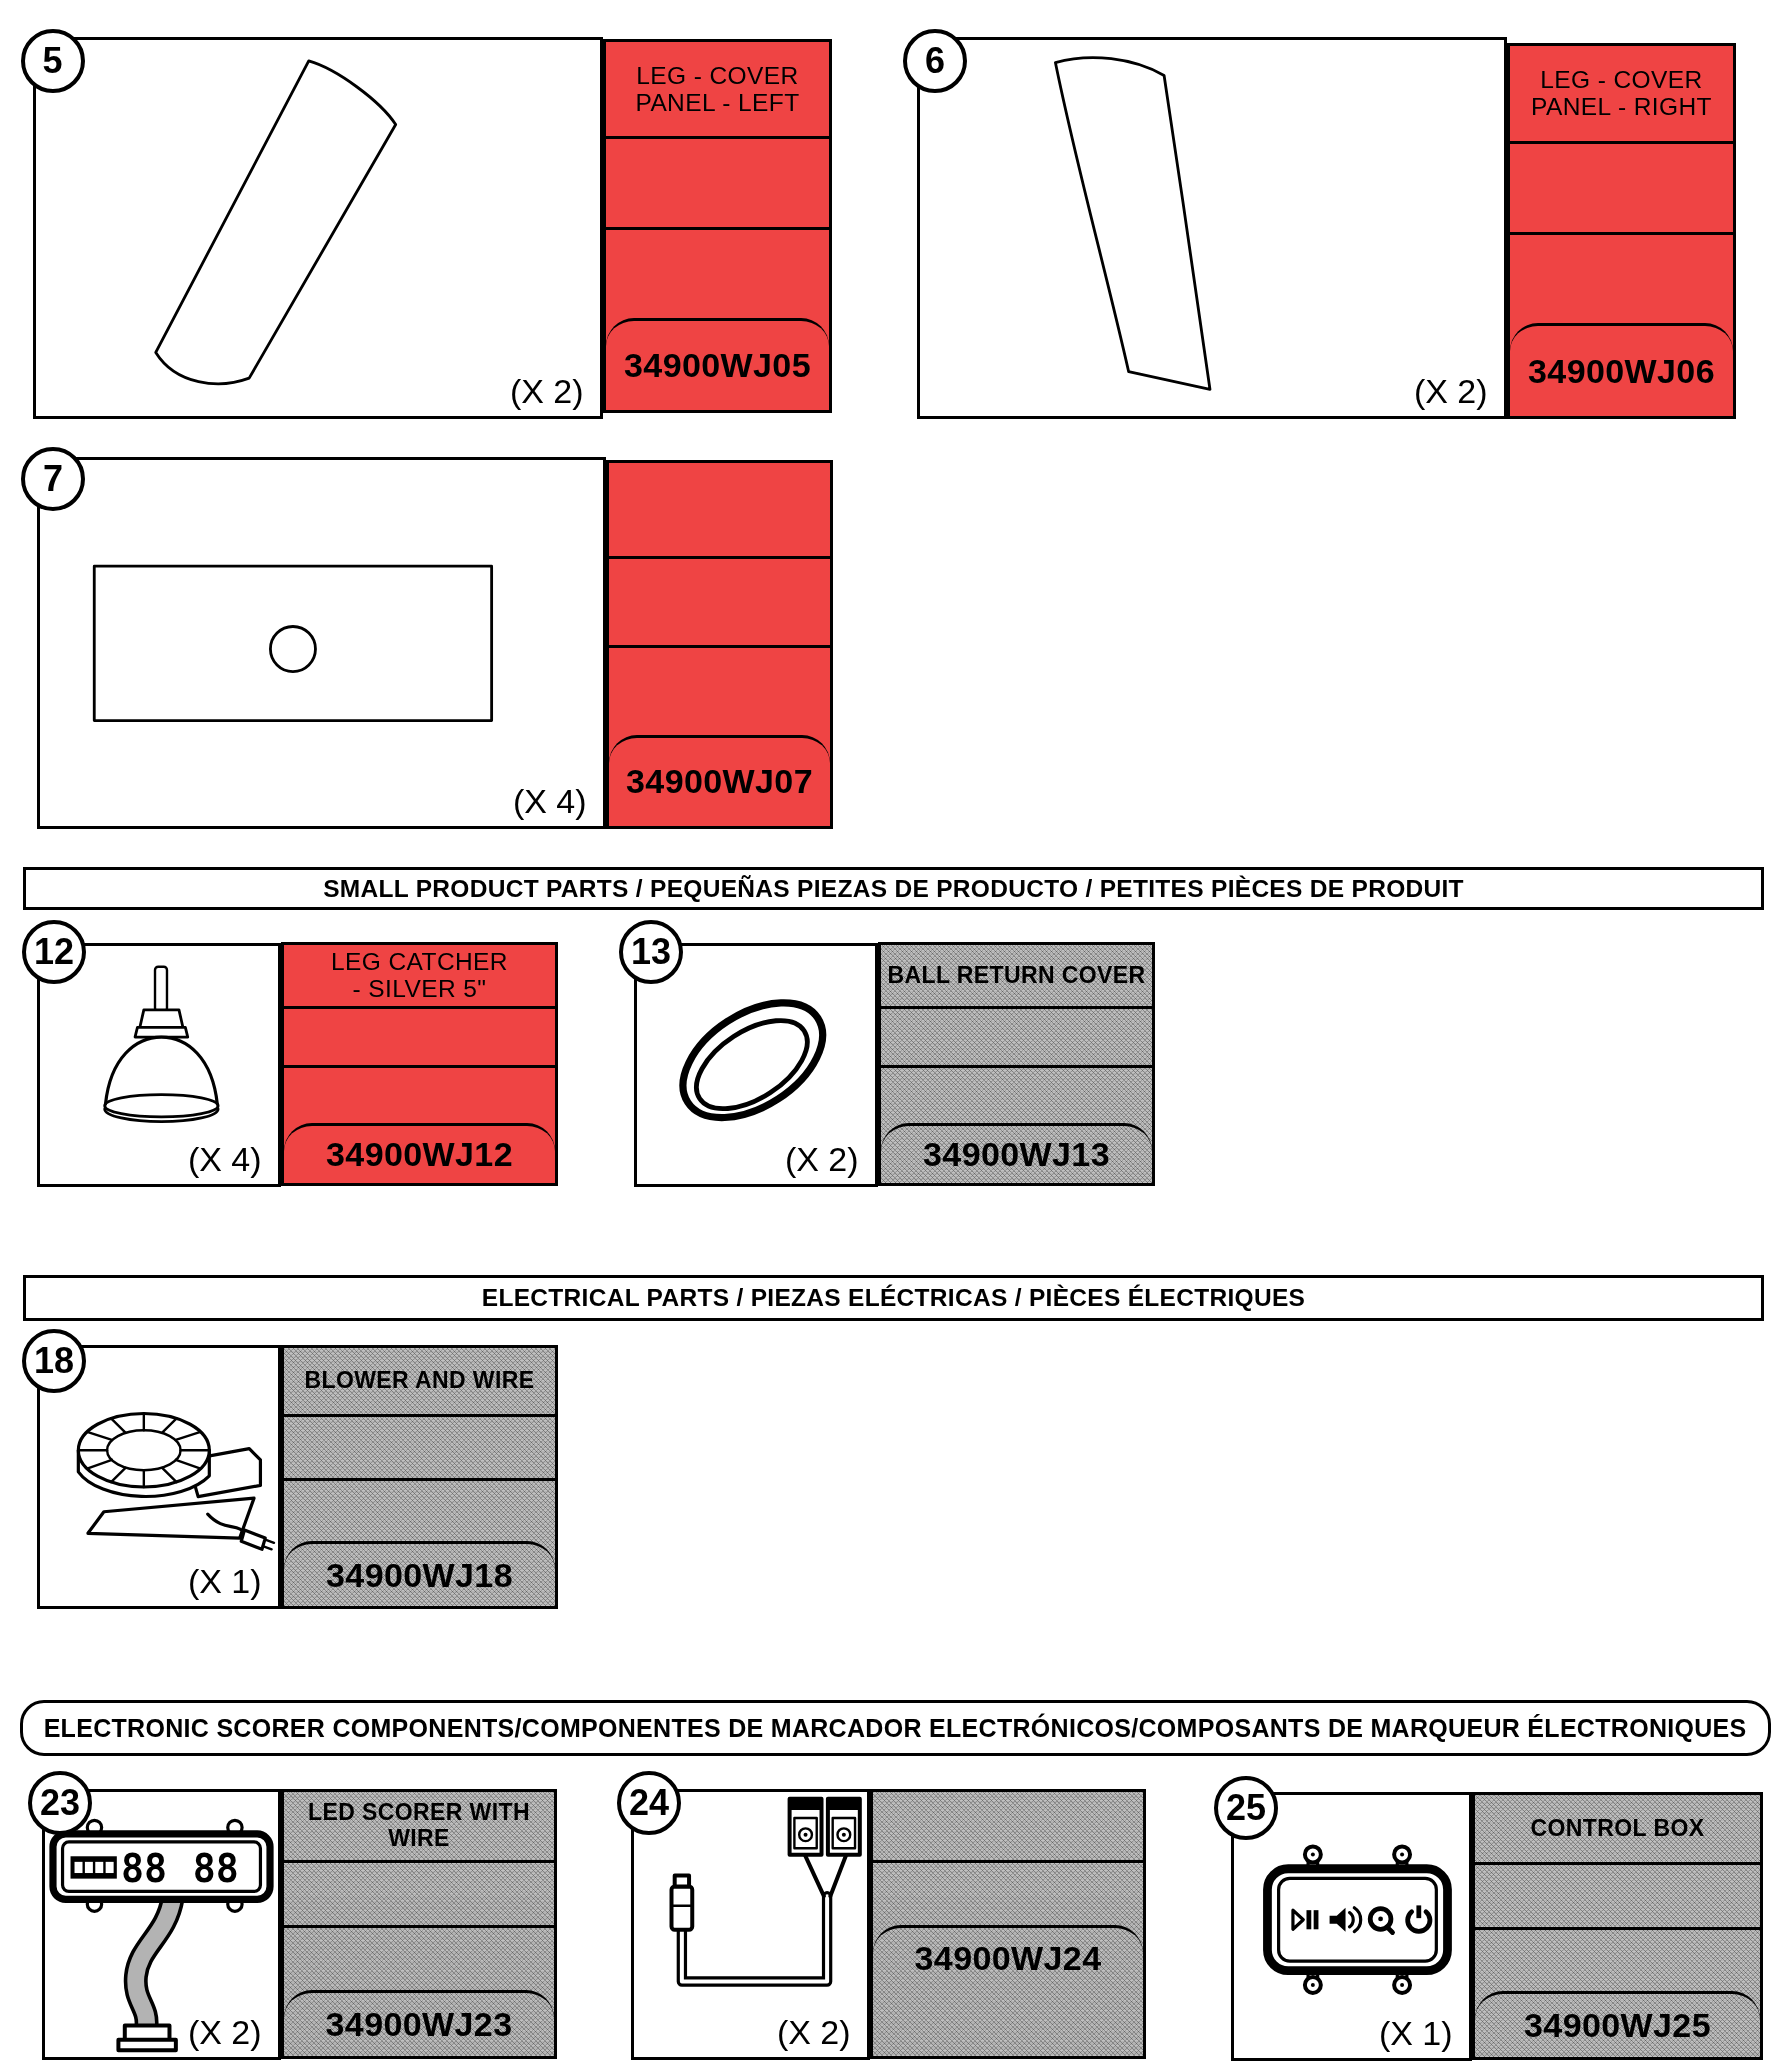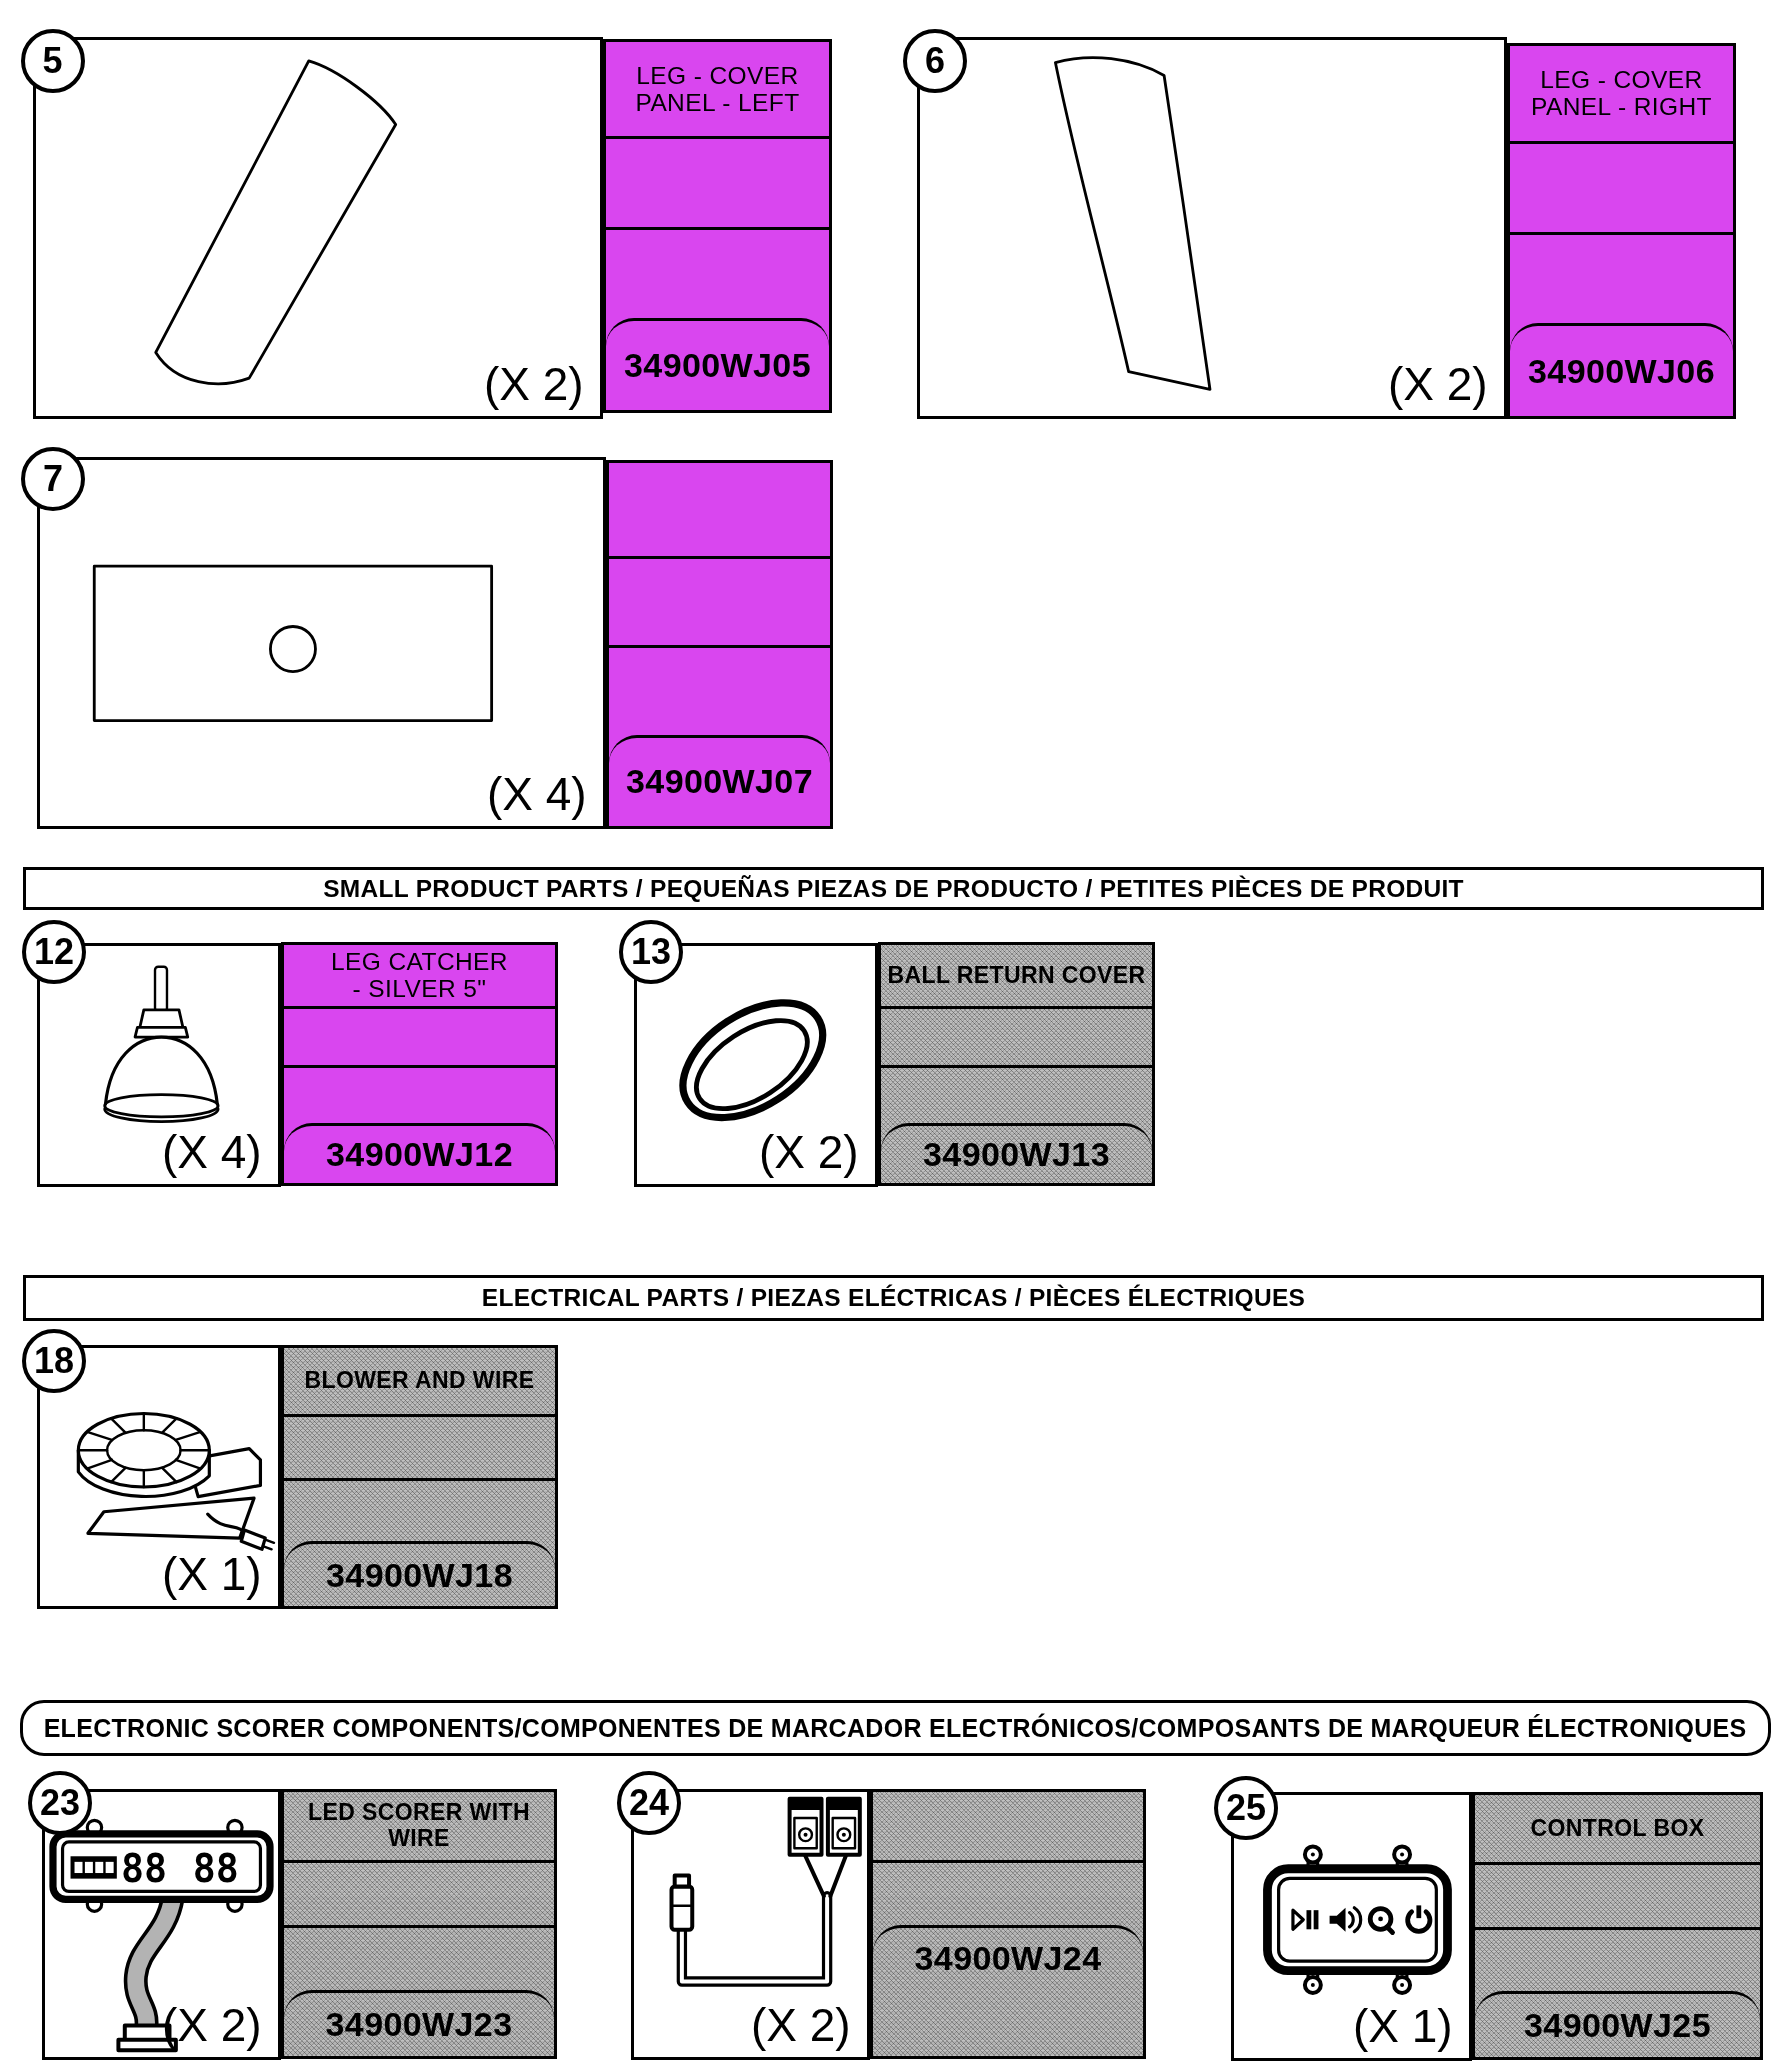--- a/index.html
+++ b/index.html
@@ -10,25 +10,25 @@
   .badge{
     position:absolute;width:64px;height:64px;border:4.1px solid #000;border-radius:50%;
     background:#fff;display:flex;align-items:center;justify-content:center;
     font-size:36px;font-weight:700;z-index:5;box-sizing:border-box;
   }
   .drawbox{
     position:absolute;border:3.3px solid #000;background:#fff;box-sizing:border-box;
   }
   .drawbox svg{position:absolute;left:0;top:0;width:100%;height:100%;}
   .qty{
-    position:absolute;right:16.4px;bottom:4.9px;font-size:46px;font-weight:400;
+    position:absolute;right:16.4px;bottom:4.9px;font-size:34px;font-weight:400;
     white-space:nowrap;z-index:4;
   }
   .ptable{
-    position:absolute;border:3.3px solid #000;background:#d946ef;box-sizing:border-box;
+    position:absolute;border:3.3px solid #000;background:#ef4444;box-sizing:border-box;
     display:grid;grid-template-rows:1.04fr 1fr 1fr 1.02fr;z-index:3;
   }
   .ptable .cell{
     display:flex;flex-direction:column;align-items:center;justify-content:center;
     text-align:center;box-sizing:border-box;overflow:hidden;
   }
   .ptable .cell + .cell{border-top:3.3px solid #000;}
   .title-cell{font-size:24.5px;font-weight:400;line-height:1.12;letter-spacing:0.4px;padding:1.6px 4.9px;}
   .pn-cell{font-size:34px;font-weight:700;letter-spacing:0.4px;border-radius:28px;}
   .shade{

